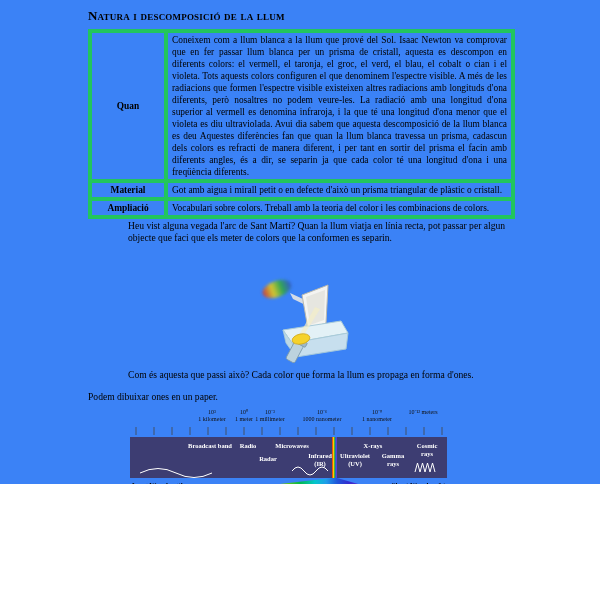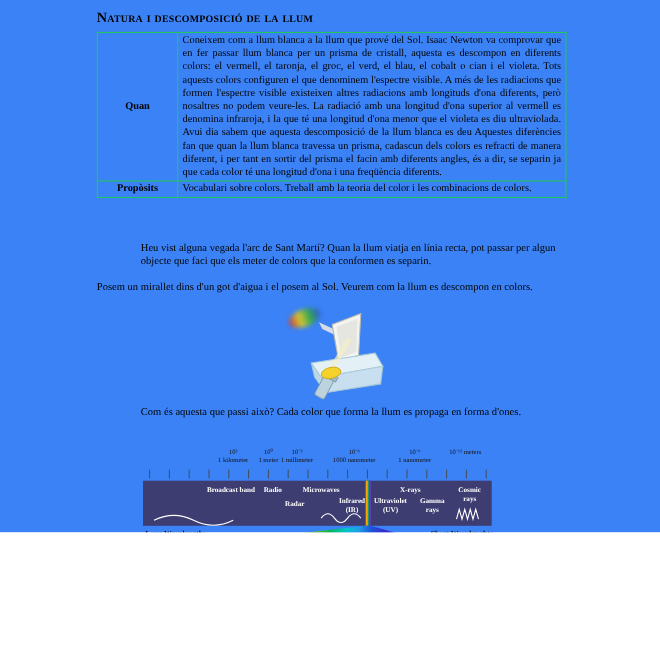--- a/index.html
+++ b/index.html
@@ -2,21 +2,21 @@
 <html><head>
 <meta charset="utf-8">
 <style>
   html,body{margin:0;padding:0;background:#fff;}
   .page{position:relative;width:600px;height:484px;background:#3b82f6;overflow:hidden;
         font-family:Liberation Serif, serif;color:#000;}
   .title{position:absolute;left:88px;top:8px;font-weight:bold;font-variant:small-caps;
          font-size:13px;letter-spacing:.2px;}
   table.doc{position:absolute;left:88px;top:29px;width:427px;border-collapse:collapse;
             font-size:9.4px;line-height:12px;}
-  table.doc td{border:1px solid #22c55e;padding:1px 4px;vertical-align:middle;}
+  table.doc td{border:4px solid #22c55e;padding:1px 4px;vertical-align:middle;}
   td.rowlabel{font-weight:bold;text-align:center;width:64px;}
   td.rowtext{text-align:justify;padding:1px 5px;}
   .para{position:absolute;font-size:9.6px;line-height:12px;}
   .nowrap{white-space:nowrap;}
   
   .spectrum{position:absolute;left:127px;top:406px;width:350px;height:158px;}
   .spectrum svg.gfx{position:absolute;left:0;top:0;}
   .slabel{position:absolute;transform:translateX(-50%);text-align:center;white-space:nowrap;}
   .wrap{white-space:normal;}
   .band{color:#fff;font-weight:bold;font-size:6.5px;line-height:7.5px;}
@@ -34,28 +34,31 @@
 
   <div class="title">Natura i descomposició de la llum</div>
 
   <table class="doc">
     <tbody>
         <tr>
       <td class="rowlabel">Quan</td>
       <td class="rowtext">Coneixem com a llum blanca a la llum que prové del Sol. Isaac Newton va comprovar que en fer passar llum blanca per un prisma de cristall, aquesta es descompon en diferents colors: el vermell, el taronja, el groc, el verd, el blau, el cobalt o cian i el violeta. Tots aquests colors configuren el que denominem l'espectre visible. A més de les radiacions que formen l'espectre visible existeixen altres radiacions amb longituds d'ona diferents, però nosaltres no podem veure-les. La radiació amb una longitud d'ona superior al vermell es denomina infraroja, i la que té una longitud d'ona menor que el violeta es diu ultraviolada. Avui dia sabem que aquesta descomposició de la llum blanca es deu Aquestes diferències fan que quan la llum blanca travessa un prisma, cadascun dels colors es refracti de manera diferent, i per tant en sortir del prisma el facin amb diferents angles, és a dir, se separin ja que cada color té una longitud d'ona i una freqüència diferents.</td>
     </tr>
     <tr>
-      <td class="rowlabel">Propòsits</td>
+      <td class="rowlabel">Material</td>
+      <td class="rowtext">Got amb aigua i mirall petit o en defecte d'això un prisma triangular de plàstic o cristall.</td>
+    </tr>
+    <tr>
+      <td class="rowlabel">Ampliació</td>
       <td class="rowtext">Vocabulari sobre colors. Treball amb la teoria del color i les combinacions de colors.</td>
     </tr>
   </tbody>
     </table>
 
   <div class="para" style="left:128px;top:220px;width:394px;">Heu vist alguna vegada l'arc de Sant Martí? Quan la llum viatja en línia recta, pot passar per algun objecte que faci que els meter de colors que la conformen es separin.</div>
-  <div class="para nowrap" style="left:88px;top:256px;">Posem un mirallet dins d'un got d'aigua i el posem al Sol. Veurem com la llum es descompon en colors.</div>
 
   <svg class="figure" width="115" height="92" viewBox="0 0 115 92">
     <defs>
       <linearGradient id="rp" x1="0" y1="0" x2="1" y2="0">
         <stop offset="0" stop-color="#cc3333"></stop>
           <stop offset="0.35" stop-color="#ddcc22"></stop>
         <stop offset="0.65" stop-color="#33aa44"></stop>
           <stop offset="1" stop-color="#3355cc"></stop>
       </linearGradient>
       <filter id="blur2" x="-40%" y="-40%" width="180%" height="180%">
@@ -71,20 +74,21 @@
     <path d="M42,70 L98,60 L96,76 L46,84 Z" fill="#cfe4ee" stroke="#a9cbd8" stroke-width="1" opacity="0.95"></path>
     <path d="M33,57 L42,70 L46,84 L36,70 Z" fill="#bcd8e5" stroke="#a9cbd8" stroke-width="0.8"></path>
     <g transform="translate(40,88) rotate(-62)">
       <rect x="0" y="-5" width="20" height="10" rx="2" fill="#bcd3de" stroke="#7d9aab" stroke-width="0.8"></rect>
       <rect x="19" y="-7" width="5" height="14" rx="1" fill="#9fb9c8" stroke="#7d9aab" stroke-width="0.8"></rect>
     </g>
     <ellipse cx="51" cy="66" rx="9" ry="5" transform="rotate(-12 51 66)" fill="#f5d22b" stroke="#cfa81e" stroke-width="0.8"></ellipse>
   </svg>
 
   <div class="para" style="left:128px;top:369px;">Com és aquesta que passi això? Cada color que forma la llum es propaga en forma d'ones.</div>
+  <div class="para" style="left:88px;top:391px;">Podem dibuixar ones en un paper.</div>
 
   <div class="spectrum">
     <svg class="gfx" width="350" height="158" viewBox="0 0 350 158">
       <defs>
         <linearGradient id="rainbow" x1="0" y1="0" x2="1" y2="0">
           <stop offset="0" stop-color="#141414"></stop>
             <stop offset="0.025" stop-color="#551100"></stop>
           <stop offset="0.06" stop-color="#cc1100"></stop>
             <stop offset="0.17" stop-color="#ff5500"></stop>
           <stop offset="0.28" stop-color="#ffbb00"></stop>

